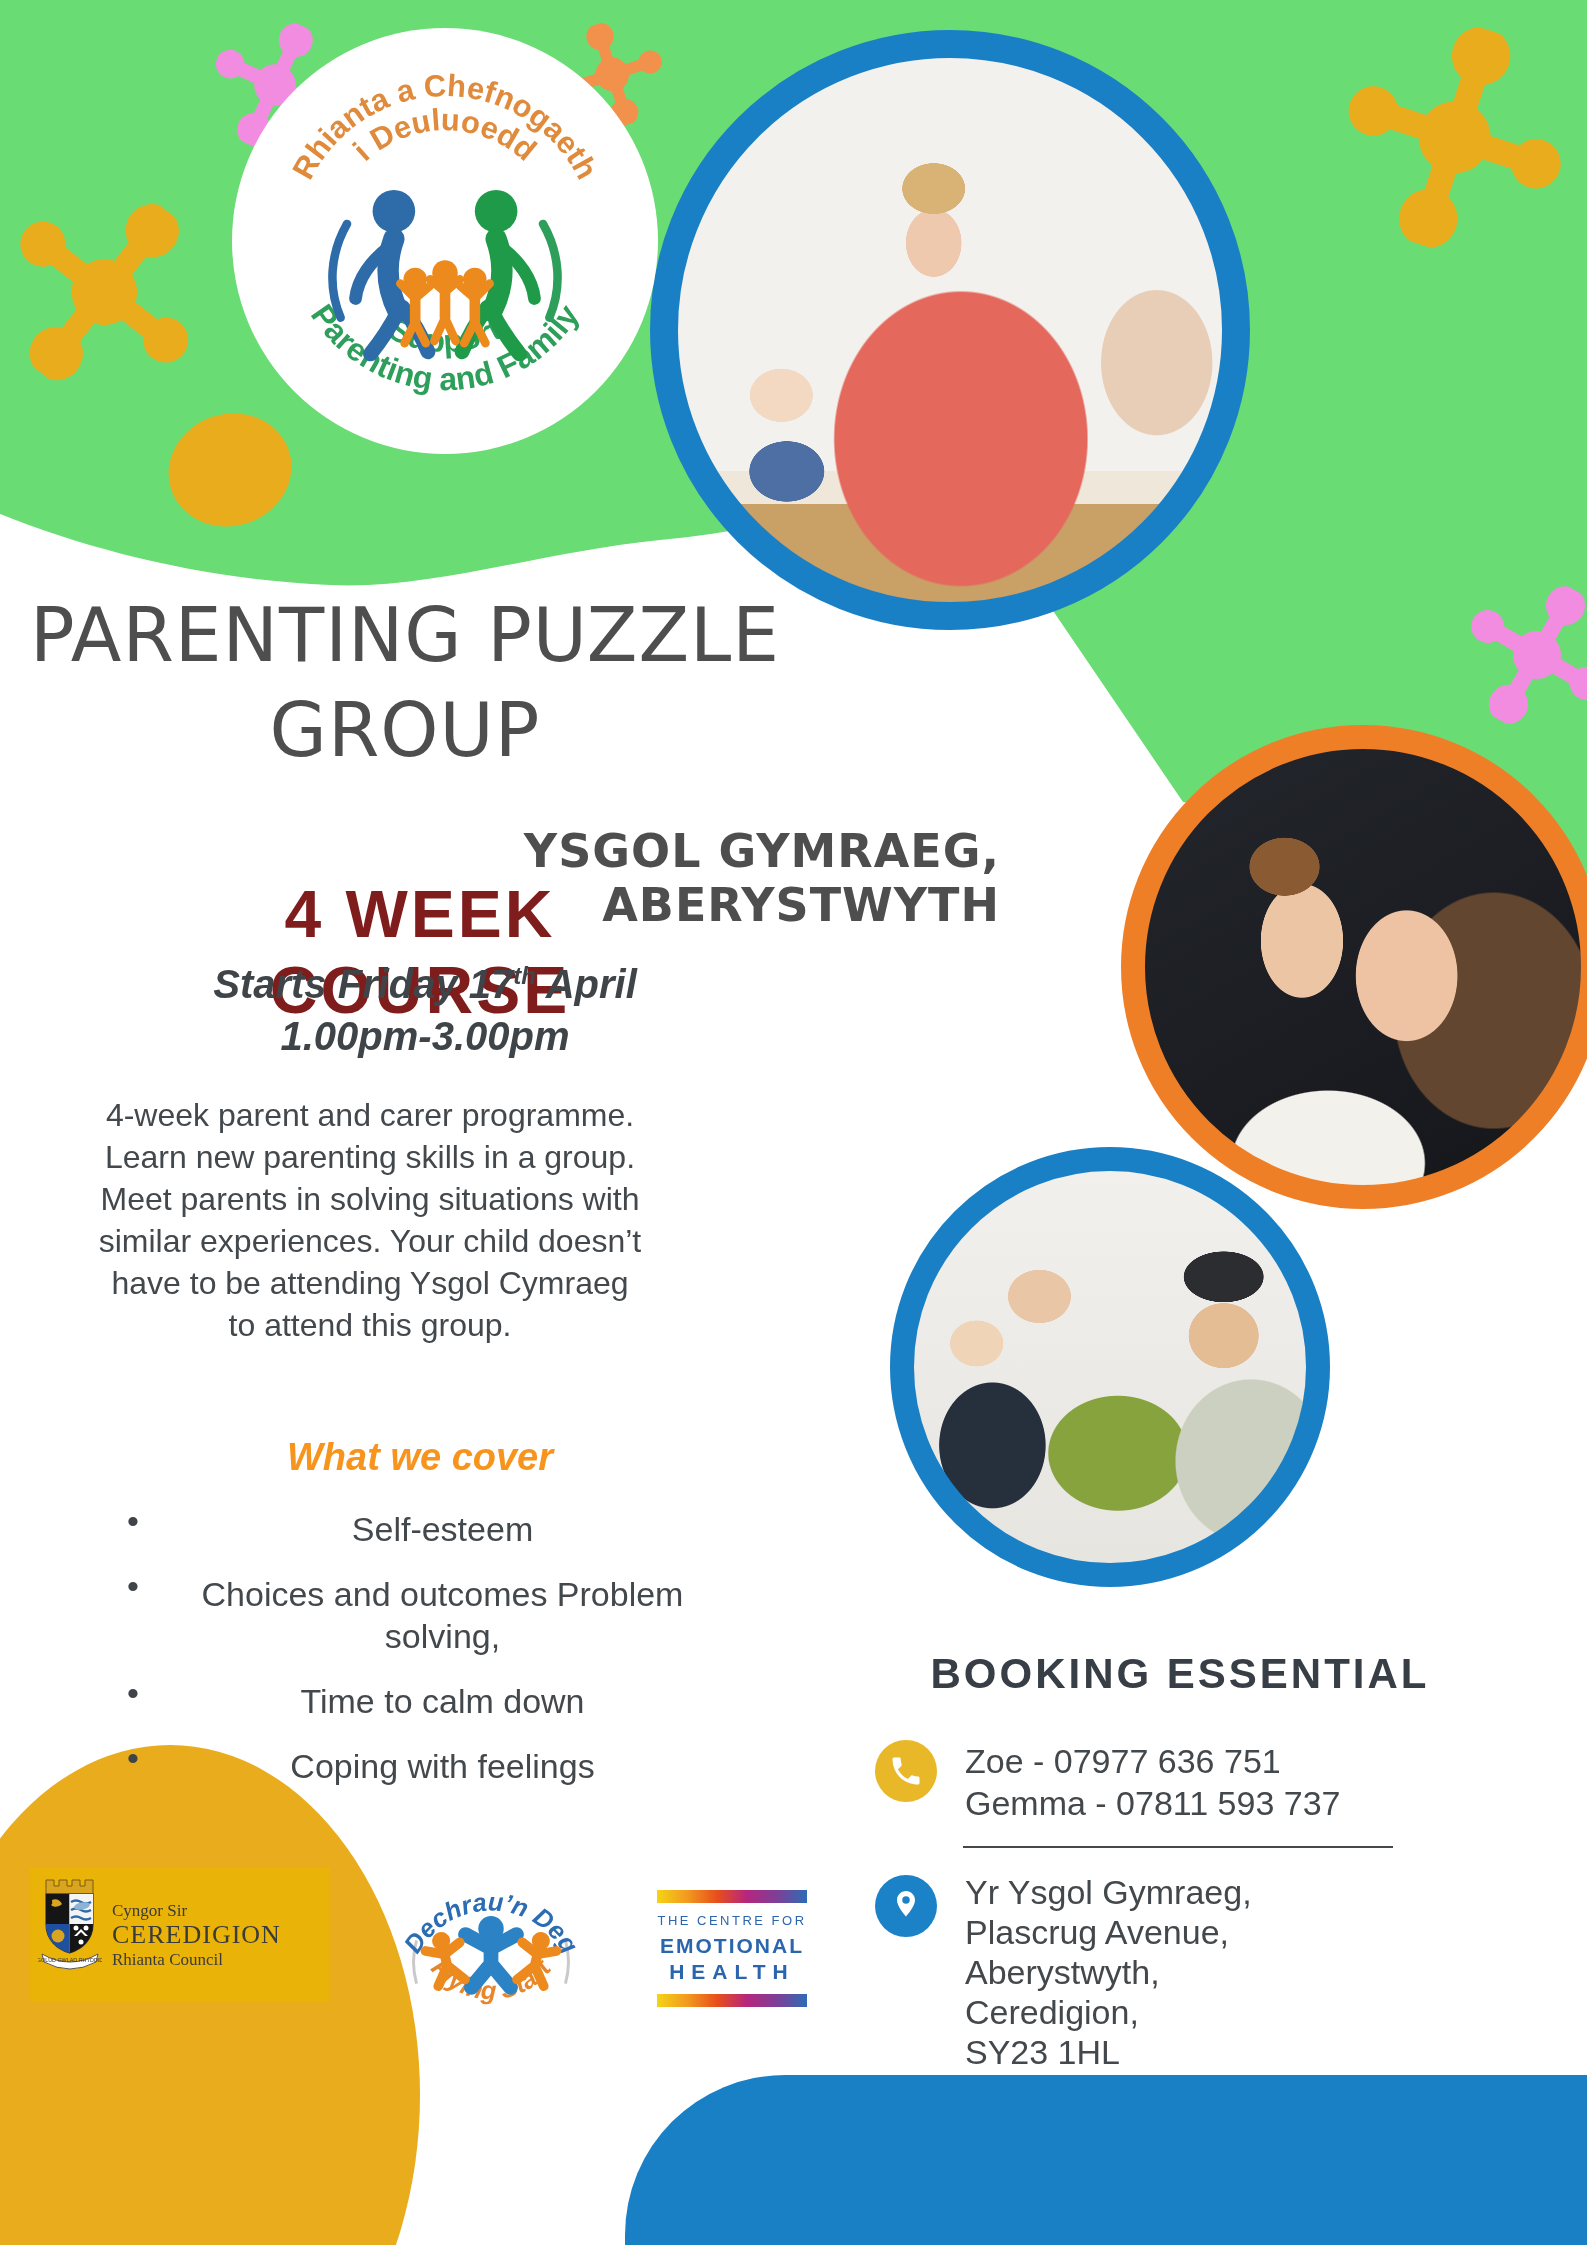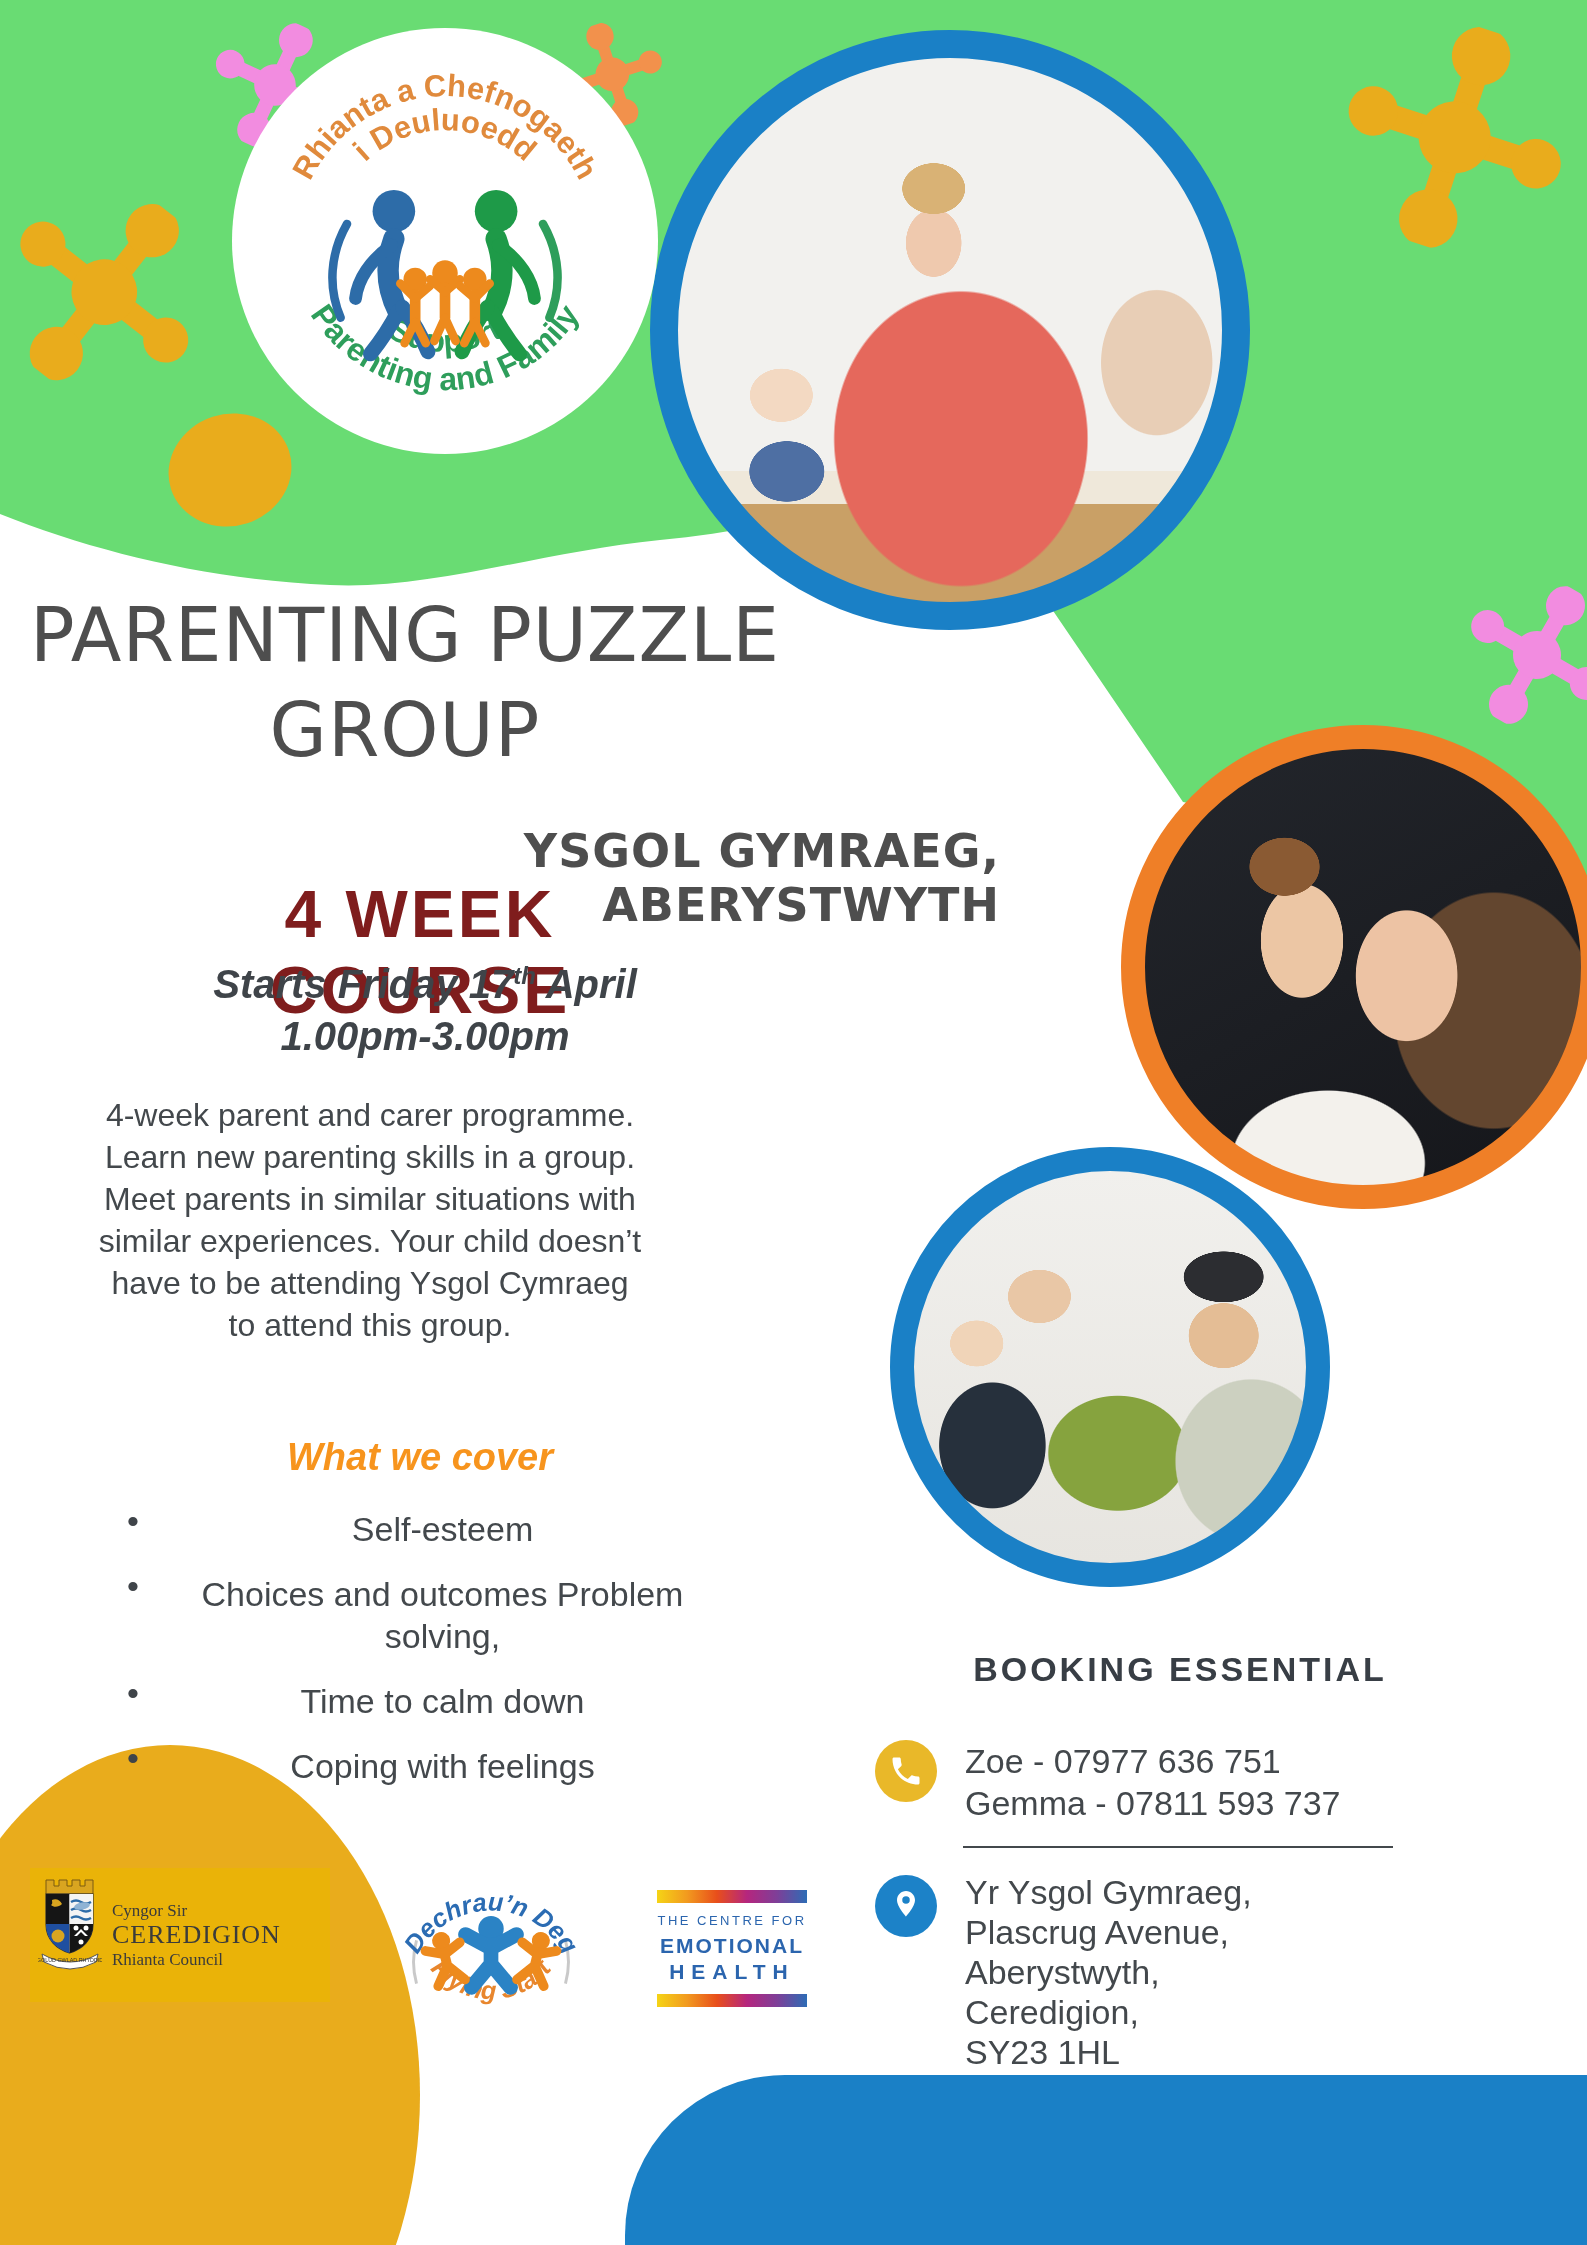--- a/index.html
+++ b/index.html
@@ -79,21 +79,21 @@
     font-size:38px;font-weight:bold;font-style:italic;color:#F7941D;
   }
   .bullets{left:95px;top:1500px;width:625px;z-index:4;display:flex;flex-direction:column;gap:7px;}
   .bullet-row{display:flex;align-items:flex-start;}
   .bullet-dot{width:70px;padding-left:32px;box-sizing:border-box;color:#3F4449;font-size:34px;line-height:42px;}
   .bullet-dot::before{content:"\2022";}
   .bullet-text{flex:1;text-align:center;font-size:34px;line-height:42px;color:#43484C;max-width:505px;margin:8px auto;}
   
   .booking-heading{
     left:870px;top:1650px;width:620px;text-align:center;z-index:4;
-    font-size:34px;font-weight:bold;letter-spacing:3px;color:#383E45;
+    font-size:42px;font-weight:bold;letter-spacing:3px;color:#383E45;
   }
   .icon-circle{width:62px;height:62px;border-radius:50%;z-index:4;display:flex;align-items:center;justify-content:center;}
   .icon-circle svg{width:36px;height:36px;fill:#ffffff;}
   .phone-circle{left:875px;top:1740px;background:#E9B829;}
   .pin-circle{left:875px;top:1875px;background:#1C82C8;}
   .phone-lines{left:965px;top:1740px;width:480px;z-index:4;font-size:34px;line-height:42px;color:#43484C;}
   .contact-divider{left:963px;top:1846px;width:430px;height:2px;background:#43484C;z-index:4;}
   .address-lines{left:965px;top:1872px;width:480px;z-index:4;font-size:34px;line-height:40px;color:#43484C;}
   
   .yellow-blob{
@@ -217,21 +217,21 @@
 
 <div class="abs course-heading">4 WEEK COURSE</div>
 <div class="abs course-when">
   <div><span>Starts Friday  17</span><span class="sup">th</span><span> April</span></div>
   <div>1.00pm-3.00pm</div>
 </div>
 
 <div class="abs description">
   <div>4-week parent and carer programme.</div>
   <div>Learn new parenting skills in a group.</div>
-  <div>Meet parents in similar situations with</div>
+  <div>Meet parents in solving situations with</div>
   <div>similar experiences. Your child doesn’t</div>
   <div>have to be attending Ysgol Cymraeg</div>
   <div>to attend this group.</div>
 </div>
 
 <div class="abs cover-heading">What we cover</div>
 
 <div class="abs bullets">
   <div class="bullet-row">
     <span class="bullet-dot"></span>

